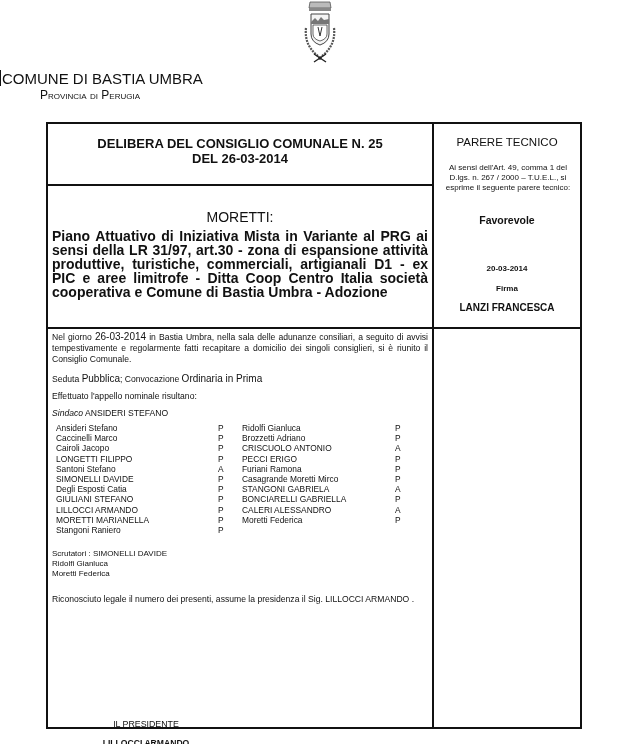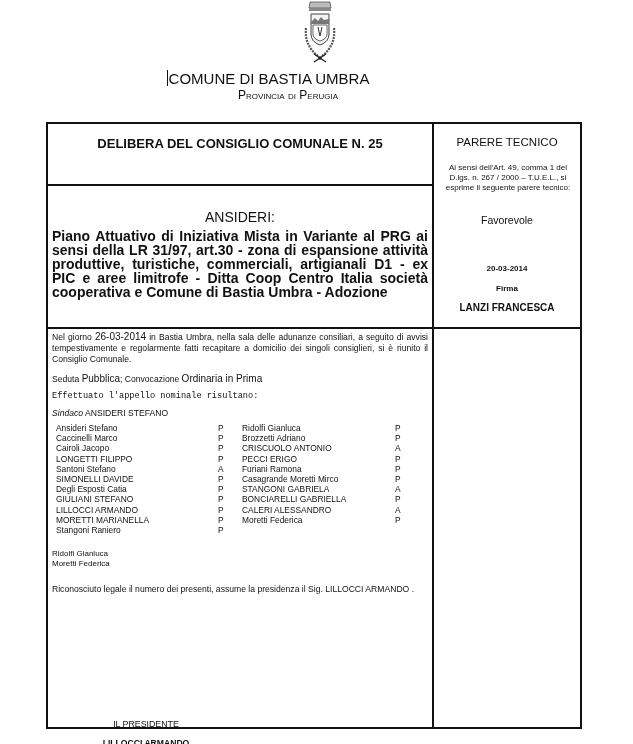--- a/index.html
+++ b/index.html
@@ -1,49 +1,49 @@
 <!DOCTYPE html>
 <html><head>
   <meta charset="utf-8">
   <style>
     html, body { margin: 0; padding: 0; background: #ffffff; }
     body {
       width: 633px; height: 744px; position: relative; overflow: hidden;
       font-family: "Liberation Sans", sans-serif; color: #111;
     }
     .crest { position: absolute; left: 296px; top: 0; width: 48px; height: 70px; }
-    .header { position: absolute; left: 0; top: 70px; width: 536px; text-align: center; }
+    .header { position: absolute; left: 0; top: 70px; width: 536px; }
     .header .comune { font-size: 15px; letter-spacing: 0px; color: #111; line-height: 18px; }
     .header .comune .cursor { display: inline-block; width: 1px; height: 16px; background: #111; vertical-align: -2px; margin-right: 1px; }
     .header .provincia { font-size: 12px; line-height: 15px; font-variant: small-caps; margin-left: 40px; }
 
     .table { position: absolute; left: 46px; top: 122px; width: 536px; height: 607px; border: 2px solid #111; box-sizing: border-box; }
     .vdiv { position: absolute; left: 384px; top: 0; width: 2px; height: 100%; background: #111; }
     .hdiv1 { position: absolute; left: 0; top: 60px; width: 384px; height: 2px; background: #111; }
     .hdiv2 { position: absolute; left: 0; top: 203px; width: 100%; height: 2px; background: #111; }
 
     .title-cell { position: absolute; left: 0; top: 12px; width: 384px; text-align: center; font-weight: bold; font-size: 13px; line-height: 15px; }
     .oggetto-label { position: absolute; left: 0; top: 85px; width: 384px; text-align: center; font-size: 14px; }
     .oggetto-text { position: absolute; left: 4px; top: 105px; width: 376px; font-weight: bold; font-size: 14px; line-height: 14px; text-align: justify; }
 
     .parere { position: absolute; left: 386px; top: 0; width: 146px; text-align: center; }
     .parere .p-title { position: absolute; top: 12px; width: 146px; font-size: 11.5px; }
     .parere .p-note { position: absolute; top: 39px; left: 4px; width: 140px; font-size: 8px; line-height: 10px; }
-    .parere .p-value { position: absolute; top: 90px; width: 146px; font-size: 10.5px; font-weight: normal; }
+    .parere .p-value { position: absolute; top: 90px; width: 146px; font-size: 10.5px; font-weight: bold; }
     .parere .p-date { position: absolute; top: 140px; width: 146px; font-size: 8px; font-weight: bold; text-align: center; }
     .parere .p-firma { position: absolute; top: 160px; width: 146px; font-size: 8px; font-weight: bold; }
     .parere .p-name { position: absolute; top: 178px; width: 146px; font-size: 10px; font-weight: bold; }
 
     .body-cell { position: absolute; left: 4px; top: 207px; width: 376px; font-size: 8.6px; line-height: 11px; }
     .body-cell p { margin: 0; }
     .intro { text-align: justify; }
     .intro .big { font-size: 10px; }
     .seduta { margin-top: 8px !important; }
     .seduta .big { font-size: 10px; }
-    .appello { margin-top: 6px !important; font-family: Liberation Mono, monospace; }
+    .appello { margin-top: 6px !important; }
     .sindaco { margin-top: 6px !important; }
     .sindaco em { font-style: italic; }
 
     .attendance { position: relative; margin-top: 4px; height: 118px; font-size: 8.4px; line-height: 10px; }
     .col { position: absolute; top: 0; }
     .col-a-name { left: 4px; width: 160px; }
     .col-a-val { left: 166px; width: 10px; }
     .col-b-name { left: 190px; width: 150px; }
     .col-b-val { left: 343px; width: 10px; }
     .row { height: 10.2px; white-space: nowrap; }
@@ -86,23 +86,24 @@
   <div class="provincia">Provincia di Perugia</div>
 </div>
 
 <div class="table">
   <div class="vdiv"></div>
   <div class="hdiv1"></div>
   <div class="hdiv2"></div>
 
   <div class="title-cell">
     <div>DELIBERA DEL CONSIGLIO COMUNALE N. 25</div>
+    <div>DEL 26-03-2014</div>
   </div>
 
-  <div class="oggetto-label">ANSIDERI:</div>
+  <div class="oggetto-label">MORETTI:</div>
   <div class="oggetto-text">Piano Attuativo di Iniziativa Mista in Variante al PRG ai sensi della LR 31/97, art.30 - zona di espansione attività produttive, turistiche, commerciali, artigianali D1 - ex PIC e aree limitrofe - Ditta Coop Centro Italia società cooperativa e Comune di Bastia Umbra - Adozione</div>
 
   <div class="parere">
     <div class="p-title">PARERE TECNICO</div>
     <div class="p-note">Ai sensi dell'Art. 49, comma 1 del D.lgs. n. 267 / 2000 – T.U.E.L., si esprime il seguente parere tecnico:</div>
     <div class="p-value">Favorevole</div>
     <div class="p-date">20-03-2014</div>
     <div class="p-firma">Firma</div>
     <div class="p-name">LANZI FRANCESCA</div>
   </div>
@@ -160,20 +161,21 @@
         <div class="row">P</div>
         <div class="row">P</div>
         <div class="row">A</div>
         <div class="row">P</div>
         <div class="row">A</div>
         <div class="row">P</div>
       </div>
     </div>
 
     <div class="scrutatori">
+      <div>Scrutatori : SIMONELLI DAVIDE</div>
       <div>Ridolfi Gianluca</div>
       <div>Moretti Federica</div>
     </div>
 
     <p class="presidenza">Riconosciuto legale il numero dei presenti, assume la presidenza il Sig. LILLOCCI ARMANDO .</p>
   </div>
 
   <div class="signatures">
     <div class="sig sig-left">
       <div class="role">IL PRESIDENTE</div>

